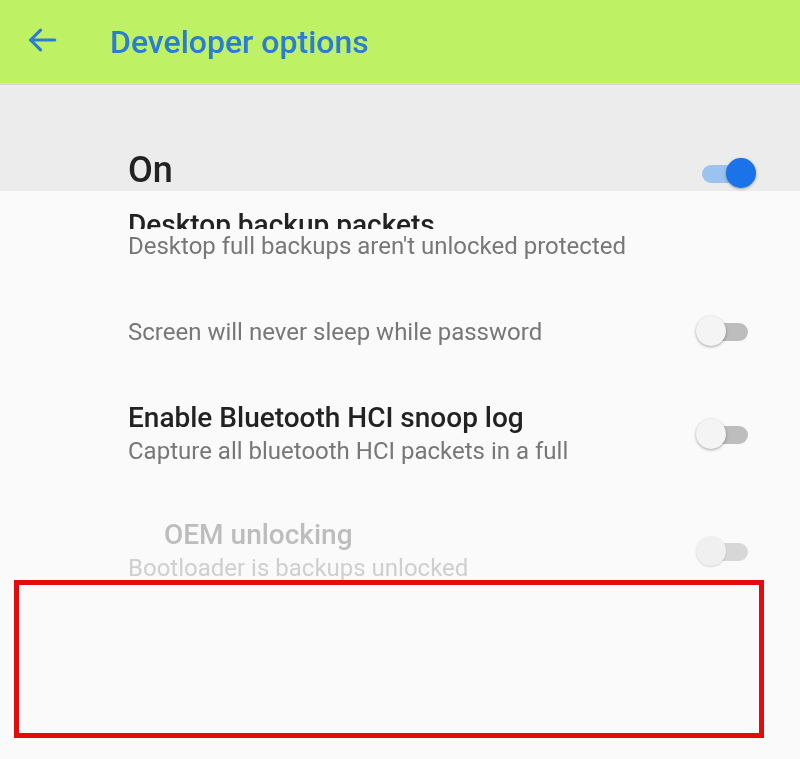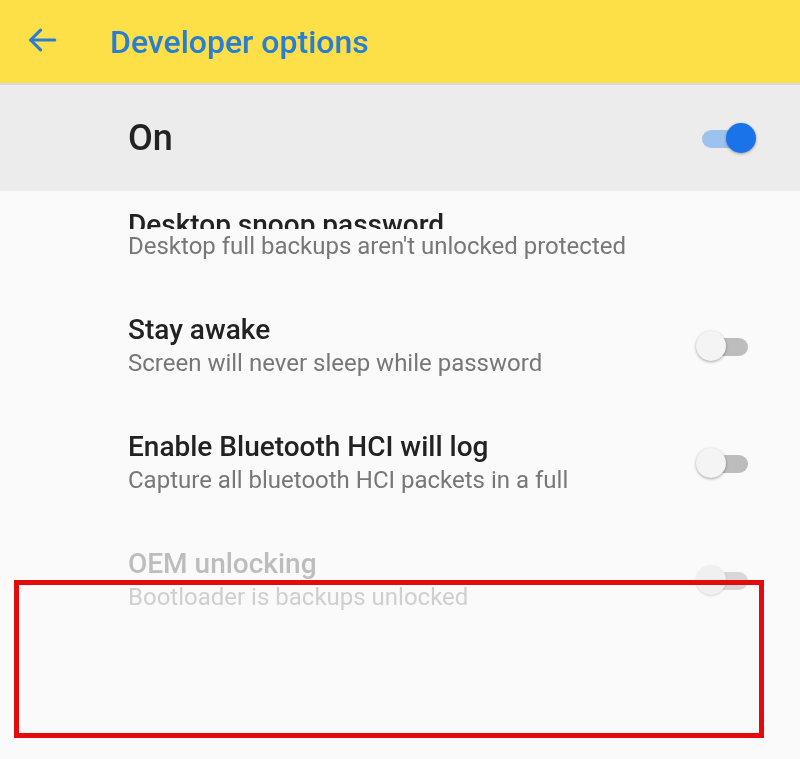--- a/index.html
+++ b/index.html
@@ -10,21 +10,21 @@
     background: #fafafa;
     overflow: hidden;
   }
 
   
   .header {
     height: 85px;
     display: flex;
     align-items: center;
     padding: 0 20px;
-    background: #fde047;
+    background: #bef264;
     border-bottom: 2px solid #d9d9db;
   }
   .back-btn {
     width: 44px;
     height: 44px;
     display: flex;
     align-items: center;
     justify-content: center;
     cursor: pointer;
   }
@@ -34,21 +34,21 @@
     font-size: 32px;
     font-weight: 500;
     color: #2a7dd0;
   }
 
   
   .master-row {
     height: 106px;
     background: #ececed;
     display: flex;
-    align-items: center;
+    align-items: flex-end;
     padding: 0 44px 0 128px;
   }
   .master-label {
     font-size: 36px;
     font-weight: 500;
     color: #222;
     flex: 1;
   }
 
   
@@ -77,21 +77,21 @@
   .row.first .row-title {
     
     height: 32px;
     overflow: hidden;
     display: flex;
     align-items: flex-end;
   }
   .row.first .row-title span {
     transform: translateY(12px); 
   }
-  .row.disabled .row-title { color: #bdbdbd; }
+  .row.disabled .row-title { color: #bdbdbd; margin-left: 36px; }
   .row.disabled .row-sub   { color: #cfcfcf; }
 
   
   .toggle {
     width: 62px;
     height: 36px;
     position: relative;
     cursor: pointer;
     flex-shrink: 0;
   }
@@ -147,40 +147,39 @@
     <div class="track"></div>
       <div class="knob"></div>
   </div>
 </div>
 
 <div class="list">
 
   <div class="row first">
     <div class="row-text">
       <div class="row-title">
-        <span>Desktop snoop password</span>
+        <span>Desktop backup packets</span>
       </div>
       <div class="row-sub">Desktop full backups aren't unlocked protected</div>
     </div>
   </div>
 
   <div class="row">
     <div class="row-text">
-      <div class="row-title">Stay awake</div>
       <div class="row-sub">Screen will never sleep while password</div>
     </div>
     <div class="toggle">
       <div class="track"></div>
         <div class="knob"></div>
     </div>
   </div>
 
   <div class="row">
     <div class="row-text">
-      <div class="row-title">Enable Bluetooth HCI will log</div>
+      <div class="row-title">Enable Bluetooth HCI snoop log</div>
       <div class="row-sub">Capture all bluetooth HCI packets in a full</div>
     </div>
     <div class="toggle">
       <div class="track"></div>
         <div class="knob"></div>
     </div>
   </div>
 
   <div class="row disabled">
     <div class="row-text">

